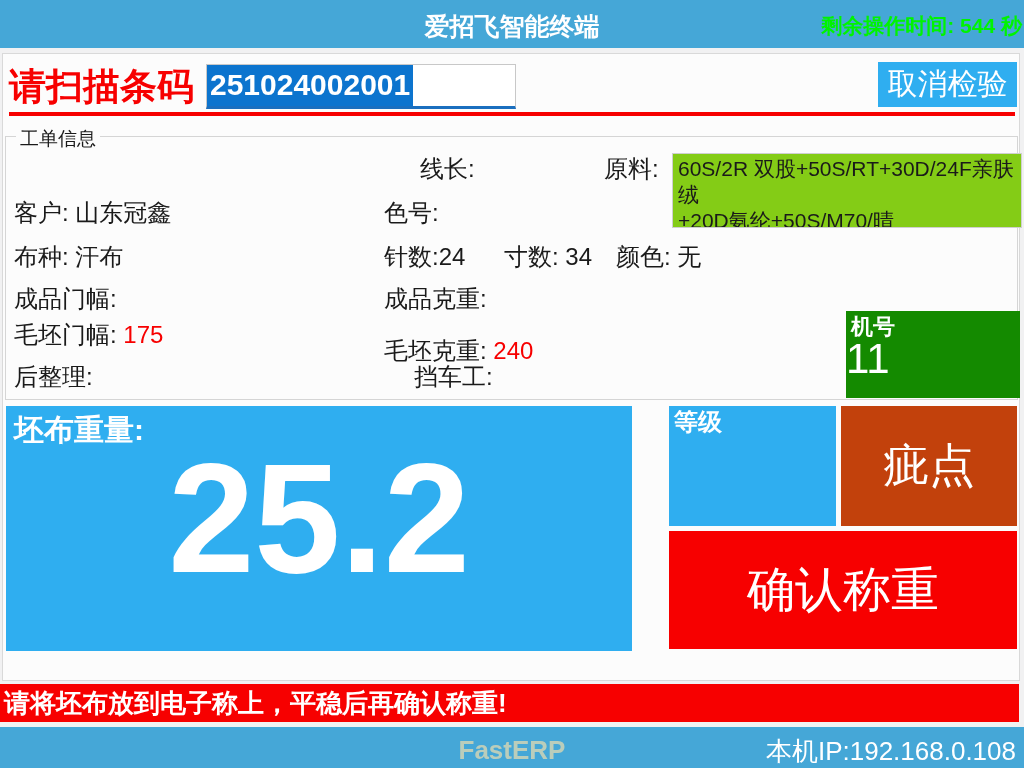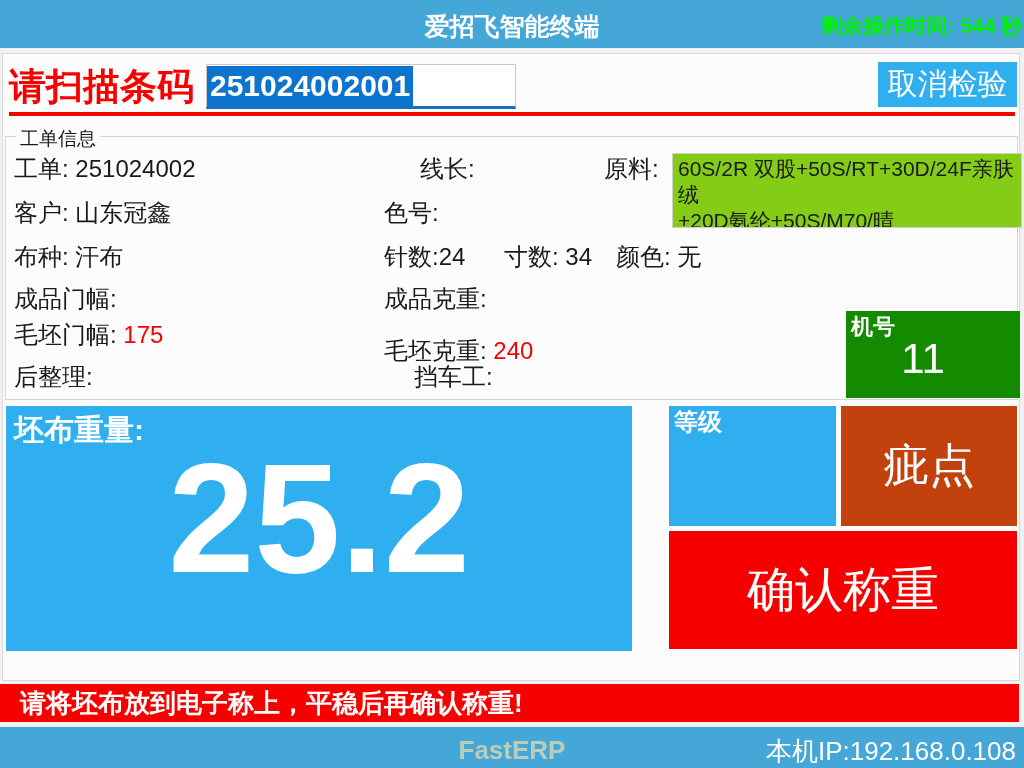--- a/index.html
+++ b/index.html
@@ -14,21 +14,21 @@
   .header .timer { position:absolute; right:2px; top:12px; color:#00F400; font-size:21px; font-weight:bold; }
 
   
   .frame { position:absolute; left:2px; top:53px; width:1018px; height:628px;
            background:#FCFCFC; border:1px solid #D9D9D9; }
 
   
   .scan-label { position:absolute; left:6px; top:8px; color:#F70000; font-size:37px; font-weight:bold; }
   .barcode-input { position:absolute; left:203px; top:10px; width:310px; height:45px;
                    background:#fff; border:1px solid #C8C8C8; border-bottom:3px solid #1A6FBF;
-                   display:flex; align-items:center; overflow:hidden; }
+                   display:flex; overflow:hidden; }
   .barcode-input .sel { background:#0C74CE; color:#fff; font-size:30px; font-weight:bold; padding:3px 3px; }
   .cancel-btn { position:absolute; left:875px; top:8px; width:139px; height:45px;
                 background:#2FAEF0; color:#fff; border:none; font-size:30px;
                 display:flex; align-items:center; justify-content:center; cursor:pointer;
                 font-family:inherit; }
   .red-line { position:absolute; left:6px; top:58px; width:1006px; height:4px; background:#F70000; }
 
   
   .group { position:absolute; left:2px; top:82px; width:1013px; height:264px;
            border:1px solid #D5D5D5; background:#FCFCFC; }
@@ -36,41 +36,41 @@
                    padding:0 4px; font-size:19px; color:#1A1A1A; }
   .f { position:absolute; font-size:24px; color:#1A1A1A; white-space:nowrap; }
   .f .red-val { color:#F70000; }
   .material-box { position:absolute; left:666px; top:16px; width:350px; height:75px;
                   border:1px solid #CFCFCF; background:#84cc16; padding:2px 5px;
                   font-size:21px; line-height:26px; color:#1A1A1A;
                   white-space:pre-line; overflow:hidden; }
   .machine-box { position:absolute; left:840px; top:174px; width:174px; height:87px;
                  background:#148A00; color:#fff; }
   .machine-box .m-label { position:absolute; left:5px; top:1px; font-size:22px; font-weight:bold; }
-  .machine-box .m-value { position:absolute; left:0; right:20px; top:24px; text-align:center;
+  .machine-box .m-value { position:absolute; left:0; right:20px; top:24px; 
                           font-size:42px; }
 
   
   .weight-panel { position:absolute; left:3px; top:352px; width:626px; height:245px; background:#2FAEF0; }
   .weight-panel .w-label { position:absolute; left:8px; top:4px; color:#fff; font-size:30px; font-weight:bold; }
   .weight-panel .w-value { position:absolute; left:0; right:0; top:28px; text-align:center;
                            color:#fff; font-size:155px; font-weight:bold; line-height:1.1; }
   .grade-panel { position:absolute; left:666px; top:352px; width:167px; height:120px; background:#2FAEF0; }
   .grade-panel .g-label { position:absolute; left:5px; top:0px; color:#fff; font-size:24px; font-weight:bold; }
   .defect-btn { position:absolute; left:838px; top:352px; width:176px; height:120px;
                 background:#c2410c; color:#fff; border:none; font-size:46px; cursor:pointer;
                 display:flex; align-items:center; justify-content:center; font-family:inherit; }
   .confirm-btn { position:absolute; left:666px; top:477px; width:348px; height:118px;
                  background:#F70000; color:#fff; border:none; font-size:48px; cursor:pointer;
                  display:flex; align-items:center; justify-content:center; font-family:inherit; }
 
   
   .message-bar { position:absolute; left:0; top:684px; width:1019px; height:38px; background:#F70000;
                  color:#fff; font-size:26px; font-weight:bold; display:flex; align-items:center;
-                 padding-left:20px; }
+                 padding-left:4px; }
 
   
   .footer { position:absolute; left:0; top:727px; width:1024px; height:41px; background:#45A7D7; }
   .footer .brand { position:absolute; left:0; right:0; top:8px; text-align:center;
                    color:#BACDBB; font-size:26px; font-weight:bold; }
   .footer .ip { position:absolute; right:8px; top:7px; color:#fff; font-size:26px; }
 </style>
 </head>
 <body>
 
@@ -86,24 +86,20 @@
     <div class="scan-label">请扫描条码</div>
     <div class="barcode-input">
       <span class="sel">251024002001</span>
     </div>
     <button class="cancel-btn">取消检验</button>
     <div class="red-line"></div>
 
     <div class="group">
       <div class="legend">工单信息</div>
 
-      <div class="f" style="left:8px; top:16px;">
-        <span>工单:</span>
-        <span>251024002</span>
-      </div>
       <div class="f" style="left:378px; top:16px;margin-left:36px;">
         <span>线长:</span>
         <span></span>
       </div>
       <div class="f" style="left:598px; top:16px;">
         <span>原料:</span>
       </div>
       <div class="material-box">60S/2R 双股+50S/RT+30D/24F亲肤绒
 +20D氨纶+50S/M70/晴
 20/W10+60S/R</div>

